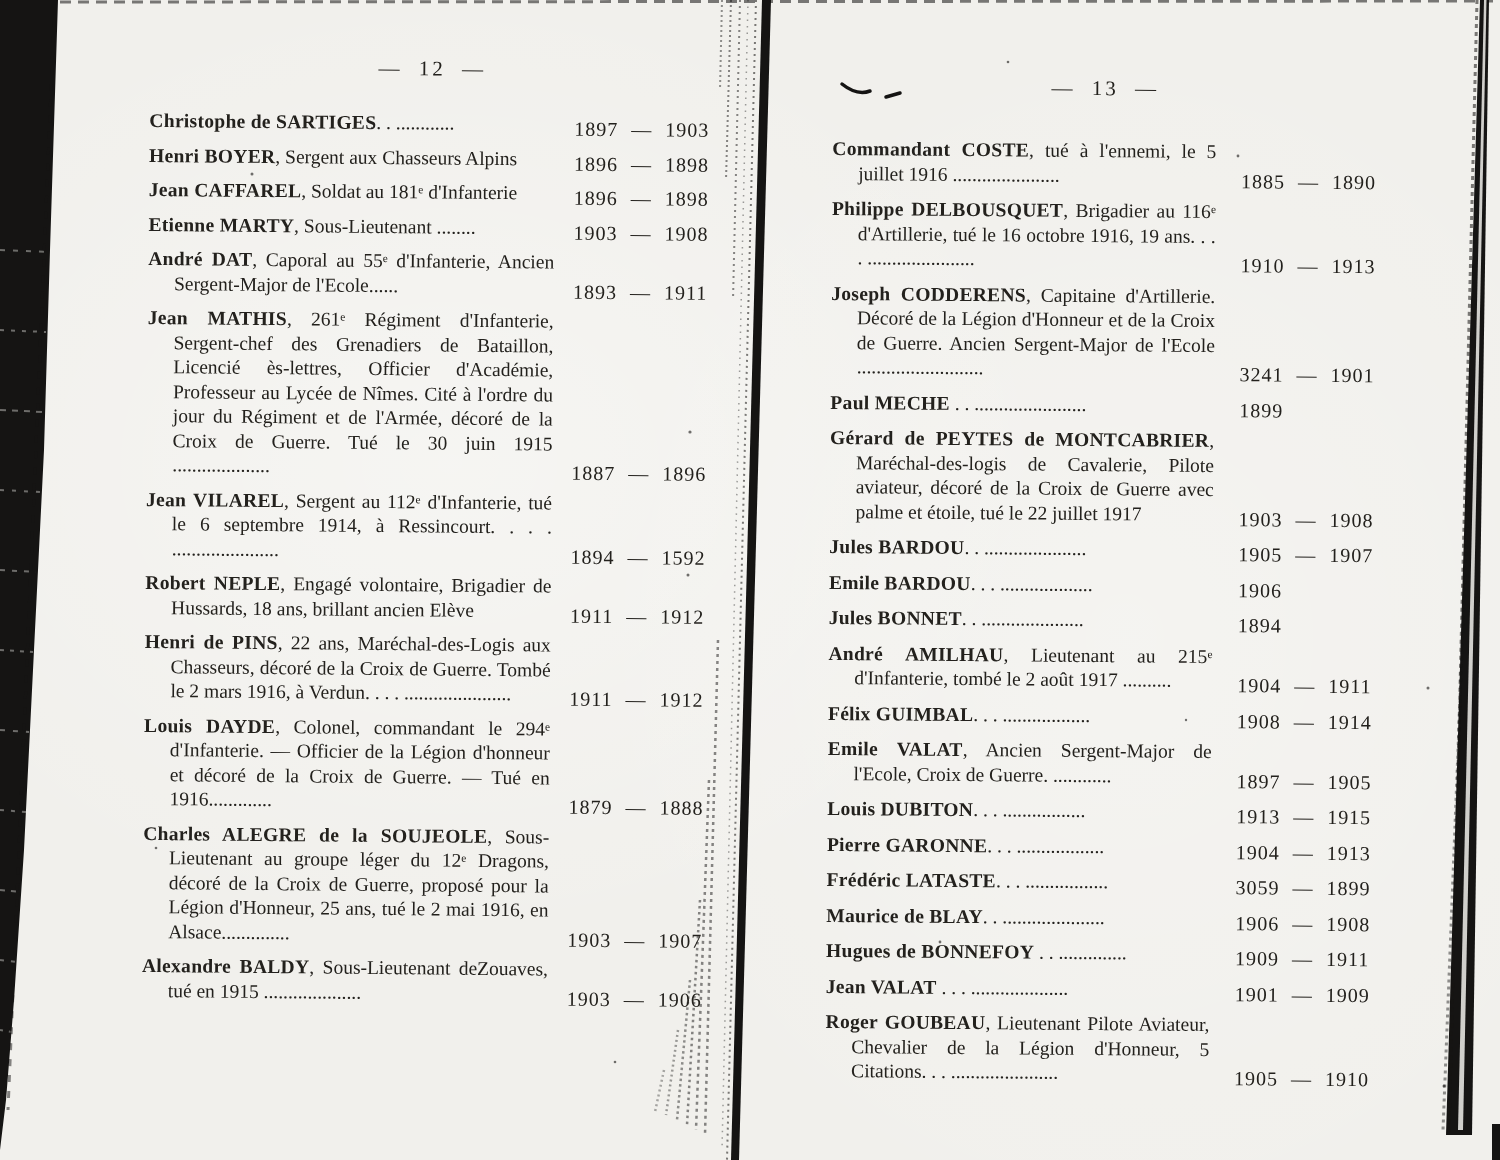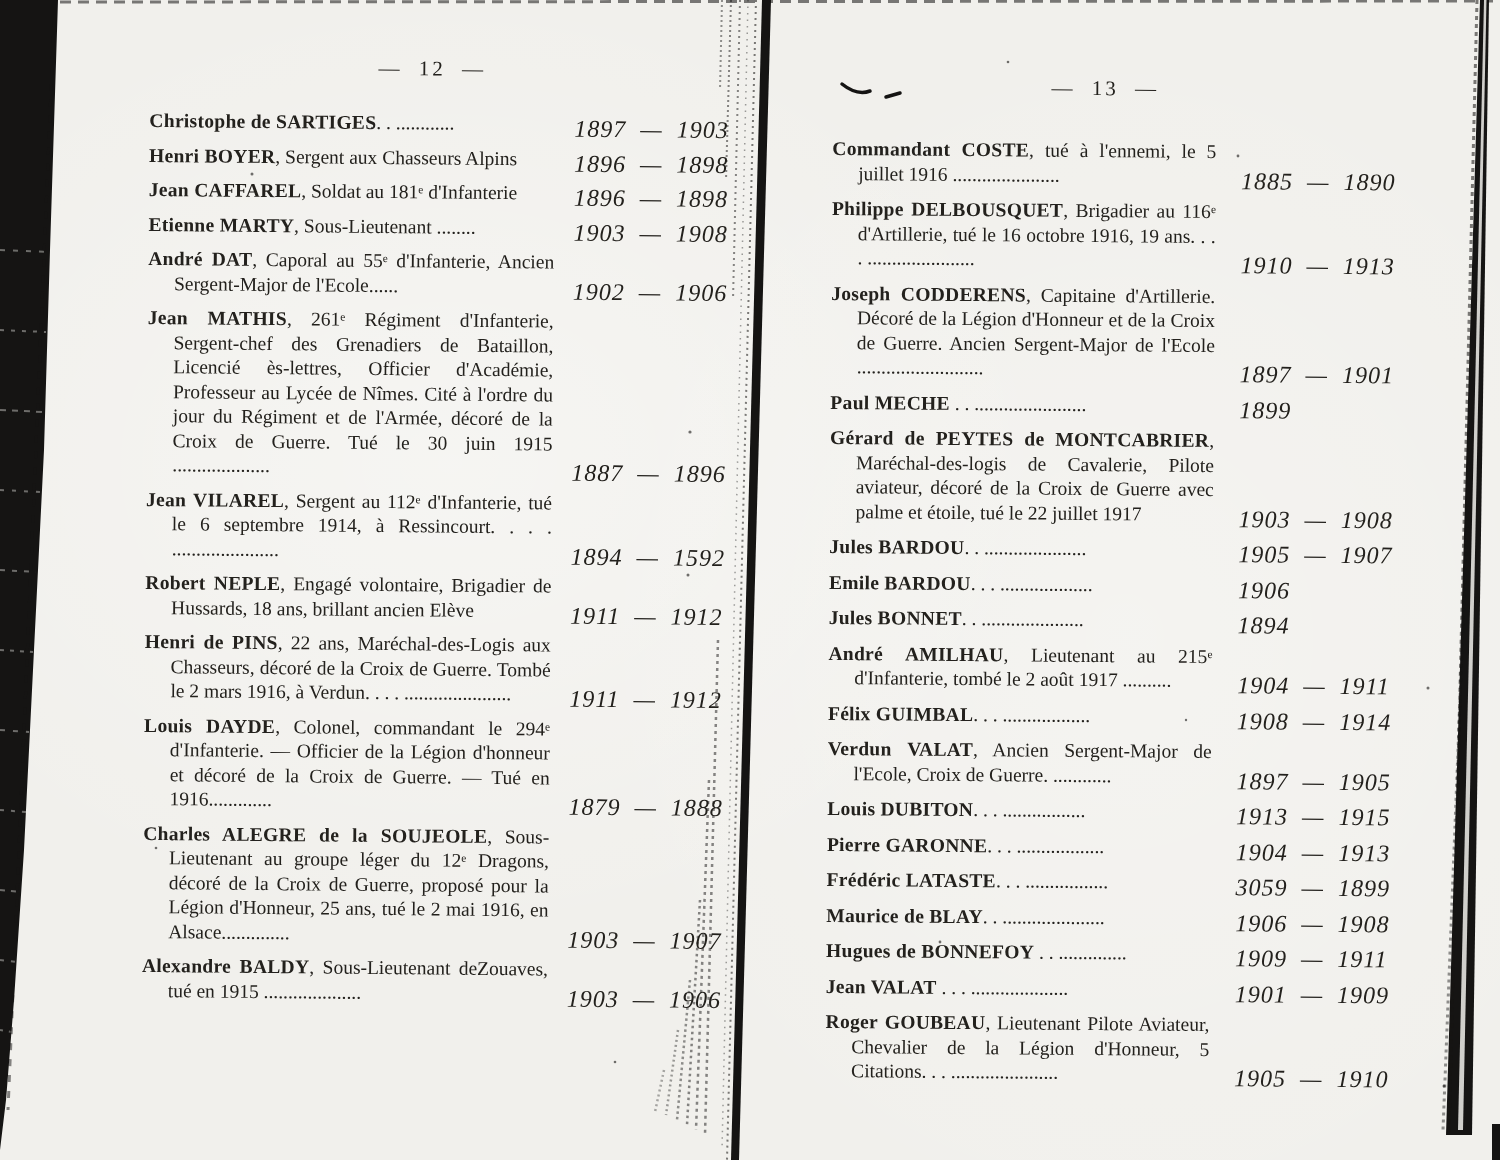--- a/index.html
+++ b/index.html
@@ -57,27 +57,26 @@
     text-indent:-26px;
   }
   .page-left .entry-text{width:406px;}
   .page-right .entry-text{width:384px;}
   .entry-name{font-weight:700;letter-spacing:.3px;}
   .entry-text sup{font-size:.58em;line-height:0;vertical-align:.45em;}
   .entry-years{
     margin-left:auto;
     flex:0 0 auto;
     white-space:nowrap;
-    font-size:24px;
+    font-size:20px;
     line-height:24.5px;
     letter-spacing:1px;
     word-spacing:7px;
     position:relative;
     top:4px;
-    font-style:italic;
   }
   .page-left .entry-years{width:140px;}
   .page-right .entry-years{width:136px;}
 </style>
 </head>
 <body>
 
 <div class="scan-surface">
 
   <svg class="artifacts" width="1500" height="1160" viewBox="0 0 1500 1160">
@@ -167,21 +166,21 @@
     <div class="entry-years">1896 — 1898</div>
   </div>
 
   <div class="entry">
     <div class="entry-text"><span class="entry-name">Etienne MARTY</span><span class="entry-rest">, Sous-Lieutenant ........</span></div>
     <div class="entry-years">1903 — 1908</div>
   </div>
 
   <div class="entry">
     <div class="entry-text"><span class="entry-name">André DAT</span><span class="entry-rest">, Caporal au 55<sup>e</sup> d'Infanterie, Ancien Sergent-Major de l'Ecole......</span></div>
-    <div class="entry-years">1902 — 1906</div>
+    <div class="entry-years">1893 — 1911</div>
   </div>
 
   <div class="entry">
     <div class="entry-text"><span class="entry-name">Jean MATHIS</span><span class="entry-rest">, 261<sup>e</sup> Régiment d'Infanterie, Sergent-chef des Grenadiers de Bataillon, Licencié ès-lettres, Officier d'Académie, Professeur au Lycée de Nîmes. Cité à l'ordre du jour du Régiment et de l'Armée, décoré de la Croix de Guerre. Tué le 30 juin 1915 ....................</span></div>
     <div class="entry-years">1887 — 1896</div>
   </div>
 
   <div class="entry">
     <div class="entry-text"><span class="entry-name">Jean VILAREL</span><span class="entry-rest">, Sergent au 112<sup>e</sup> d'Infanterie, tué le 6 septembre 1914, à Ressincourt. . . . ......................</span></div>
     <div class="entry-years">1894 — 1592</div>
@@ -222,21 +221,21 @@
     <div class="entry-years">1885 — 1890</div>
   </div>
 
   <div class="entry">
     <div class="entry-text"><span class="entry-name">Philippe DELBOUSQUET</span><span class="entry-rest">, Brigadier au 116<sup>e</sup> d'Artillerie, tué le 16 octobre 1916, 19 ans. . . . ......................</span></div>
     <div class="entry-years">1910 — 1913</div>
   </div>
 
   <div class="entry">
     <div class="entry-text"><span class="entry-name">Joseph CODDERENS</span><span class="entry-rest">, Capitaine d'Artillerie. Décoré de la Légion d'Honneur et de la Croix de Guerre. Ancien Sergent-Major de l'Ecole ..........................</span></div>
-    <div class="entry-years">1897 — 1901</div>
+    <div class="entry-years">3241 — 1901</div>
   </div>
 
   <div class="entry">
     <div class="entry-text"><span class="entry-name">Paul MECHE</span><span class="entry-rest"> . . .......................</span></div>
     <div class="entry-years">1899</div>
   </div>
 
   <div class="entry">
     <div class="entry-text"><span class="entry-name">Gérard de PEYTES de MONTCABRIER</span><span class="entry-rest">, Maréchal-des-logis de Cavalerie, Pilote aviateur, décoré de la Croix de Guerre avec palme et étoile, tué le 22 juillet 1917</span></div>
     <div class="entry-years">1903 — 1908</div>
@@ -261,21 +260,21 @@
     <div class="entry-text"><span class="entry-name">André AMILHAU</span><span class="entry-rest">, Lieutenant au 215<sup>e</sup> d'Infanterie, tombé le 2 août 1917 ..........</span></div>
     <div class="entry-years">1904 — 1911</div>
   </div>
 
   <div class="entry">
     <div class="entry-text"><span class="entry-name">Félix GUIMBAL</span><span class="entry-rest">. . . ..................</span></div>
     <div class="entry-years">1908 — 1914</div>
   </div>
 
   <div class="entry">
-    <div class="entry-text"><span class="entry-name">Verdun VALAT</span><span class="entry-rest">, Ancien Sergent-Major de l'Ecole, Croix de Guerre. ............</span></div>
+    <div class="entry-text"><span class="entry-name">Emile VALAT</span><span class="entry-rest">, Ancien Sergent-Major de l'Ecole, Croix de Guerre. ............</span></div>
     <div class="entry-years">1897 — 1905</div>
   </div>
 
   <div class="entry">
     <div class="entry-text"><span class="entry-name">Louis DUBITON</span><span class="entry-rest">. . . .................</span></div>
     <div class="entry-years">1913 — 1915</div>
   </div>
 
   <div class="entry">
     <div class="entry-text"><span class="entry-name">Pierre GARONNE</span><span class="entry-rest">. . . ..................</span></div>

